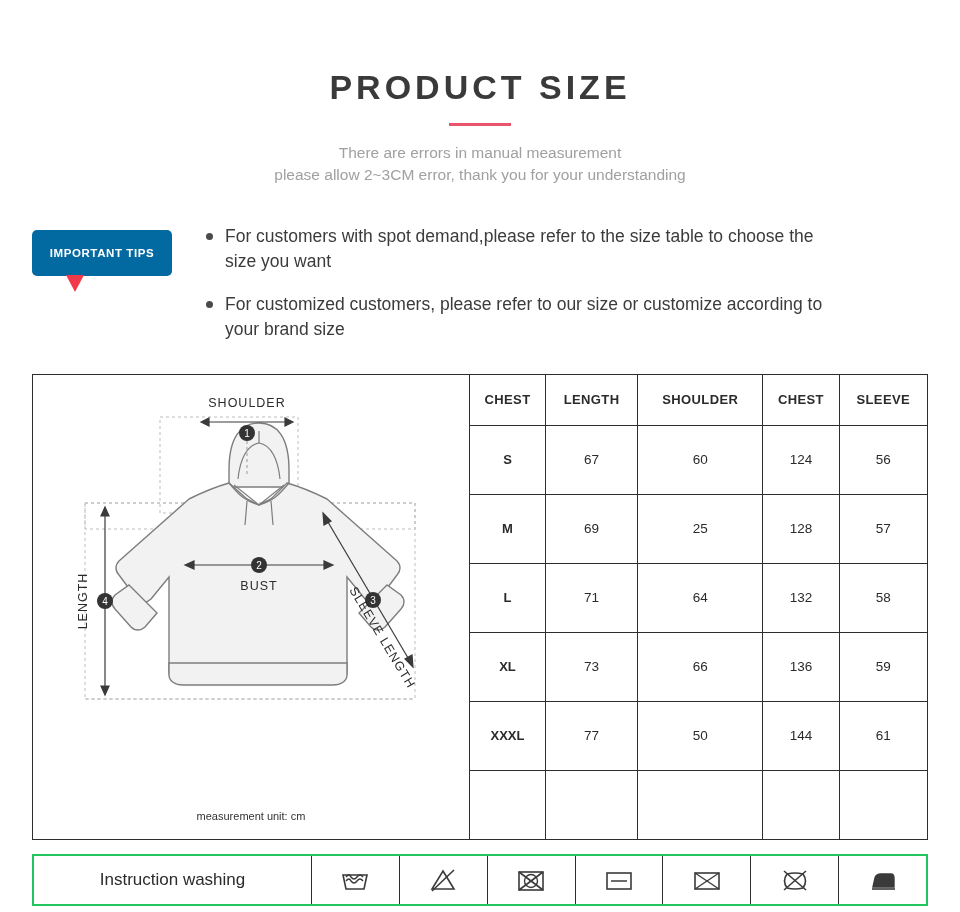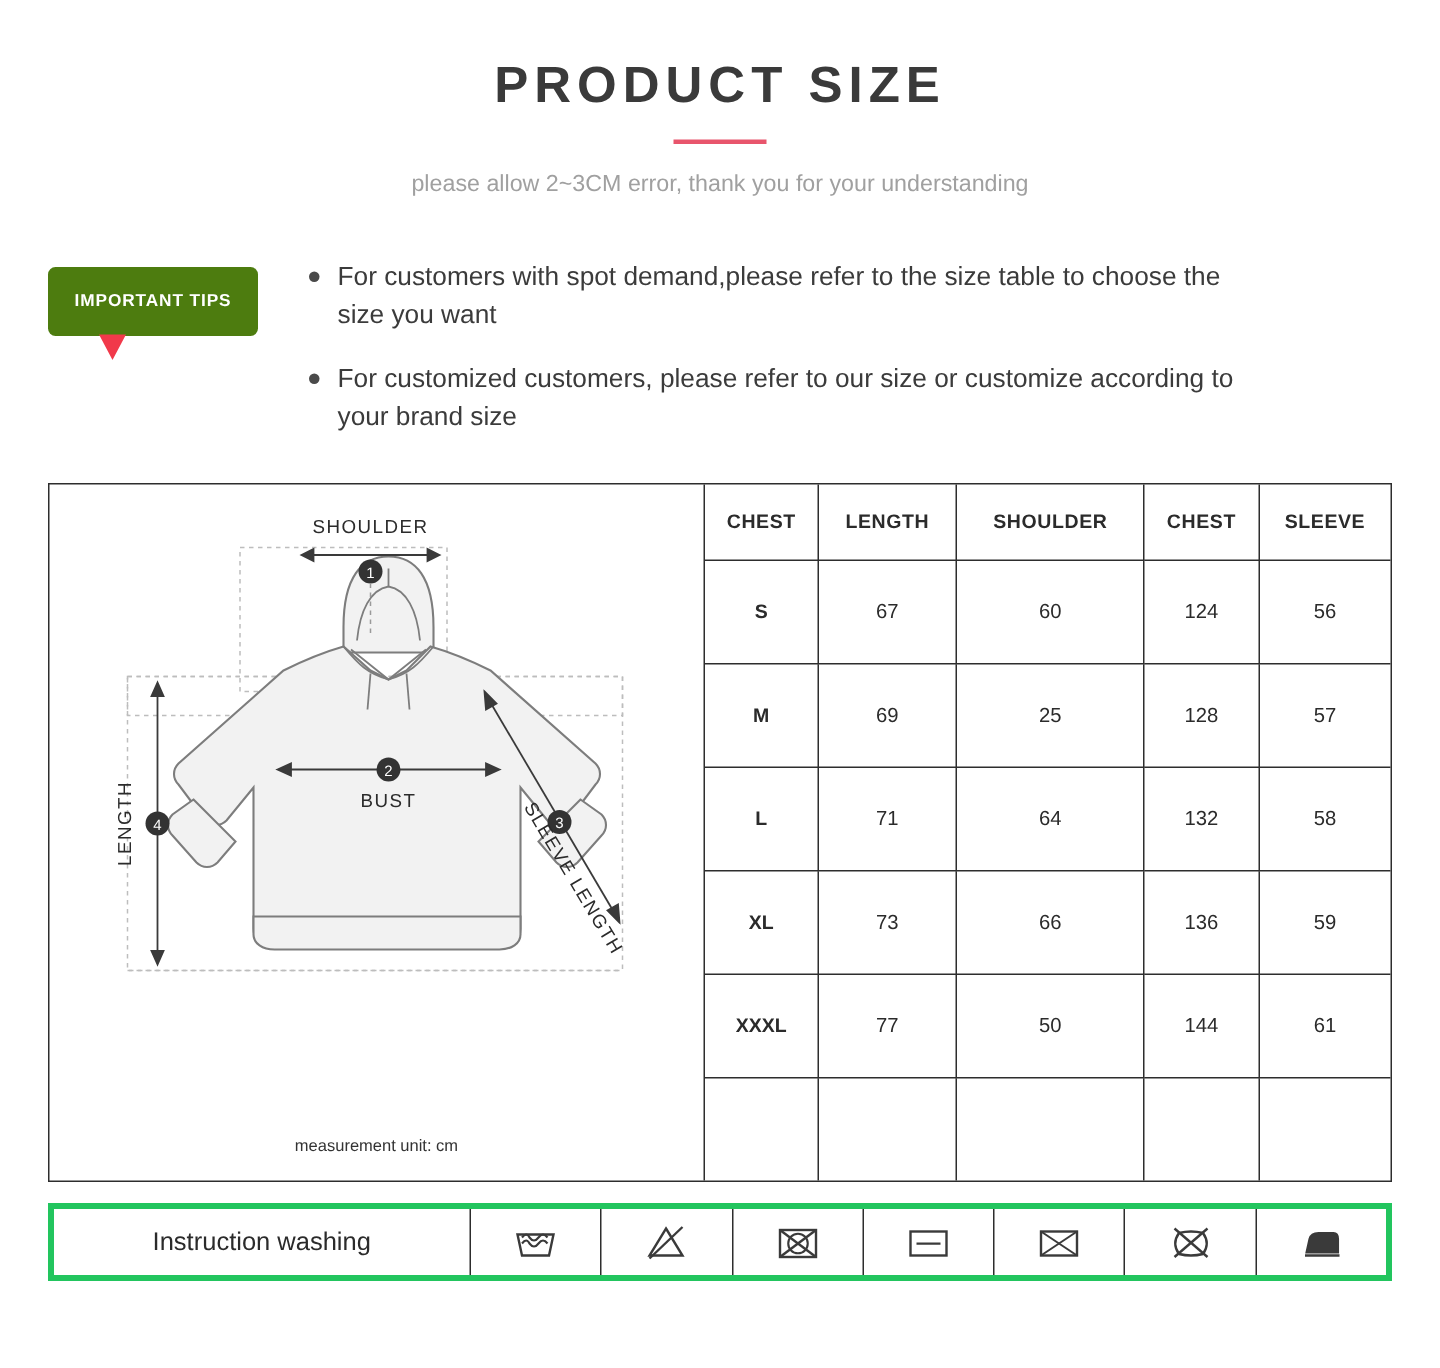--- a/index.html
+++ b/index.html
@@ -17,21 +17,21 @@
   }
 
   
   .page-title {
     text-align: center;
     font-size: 34px;
     letter-spacing: 4px;
     color: #3a3a3a;
     font-weight: bold;
     margin: 0;
-    padding-top: 38px;
+    padding-top: 68px;
   }
   .title-rule {
     width: 62px;
     height: 3px;
     background: #e8556c;
     margin: 16px auto 0 auto;
   }
   .subtitle-wrap {
     text-align: center;
     margin-top: 16px;
@@ -53,21 +53,21 @@
   .tips-badge-wrap {
     width: 152px;
     flex: 0 0 152px;
     position: relative;
     padding-top: 6px;
   }
   .tips-badge {
     position: relative;
     width: 140px;
     height: 46px;
-    background: #4d7c0f;
+    background: #0369a1;
     border-radius: 5px;
     display: flex;
     align-items: center;
     justify-content: center;
   }
   .tips-badge span {
     color: #ffffff;
     font-size: 11.5px;
     font-weight: bold;
     letter-spacing: 0.6px;
@@ -157,21 +157,21 @@
     letter-spacing: 0.4px;
   }
   .size-table td.size-cell {
     font-weight: bold;
     font-size: 13px;
   }
 
   
   .wash-panel {
     margin: 14px 32px 0 32px;
-    border: 4px solid #22c55e;
+    border: 2px solid #22c55e;
     display: flex;
     height: 52px;
     box-sizing: border-box;
   }
   .wash-label {
     flex: 0 0 278px;
     display: flex;
     align-items: center;
     justify-content: center;
     font-size: 17px;
@@ -188,20 +188,21 @@
     box-sizing: border-box;
   }
   .wash-cell:last-child { border-right: none; }
 </style>
 </head>
 <body>
 
 <h1 class="page-title">PRODUCT SIZE</h1>
 <div class="title-rule"></div>
 <div class="subtitle-wrap">
+  <div class="subtitle">There are errors in manual measurement</div>
   <div class="subtitle">please allow 2~3CM error, thank you for your understanding</div>
 </div>
 
 <div class="tips-row">
   <div class="tips-badge-wrap">
     <div class="tips-badge">
       <span>IMPORTANT TIPS</span>
     </div>
   </div>
   <div class="tips-list">

